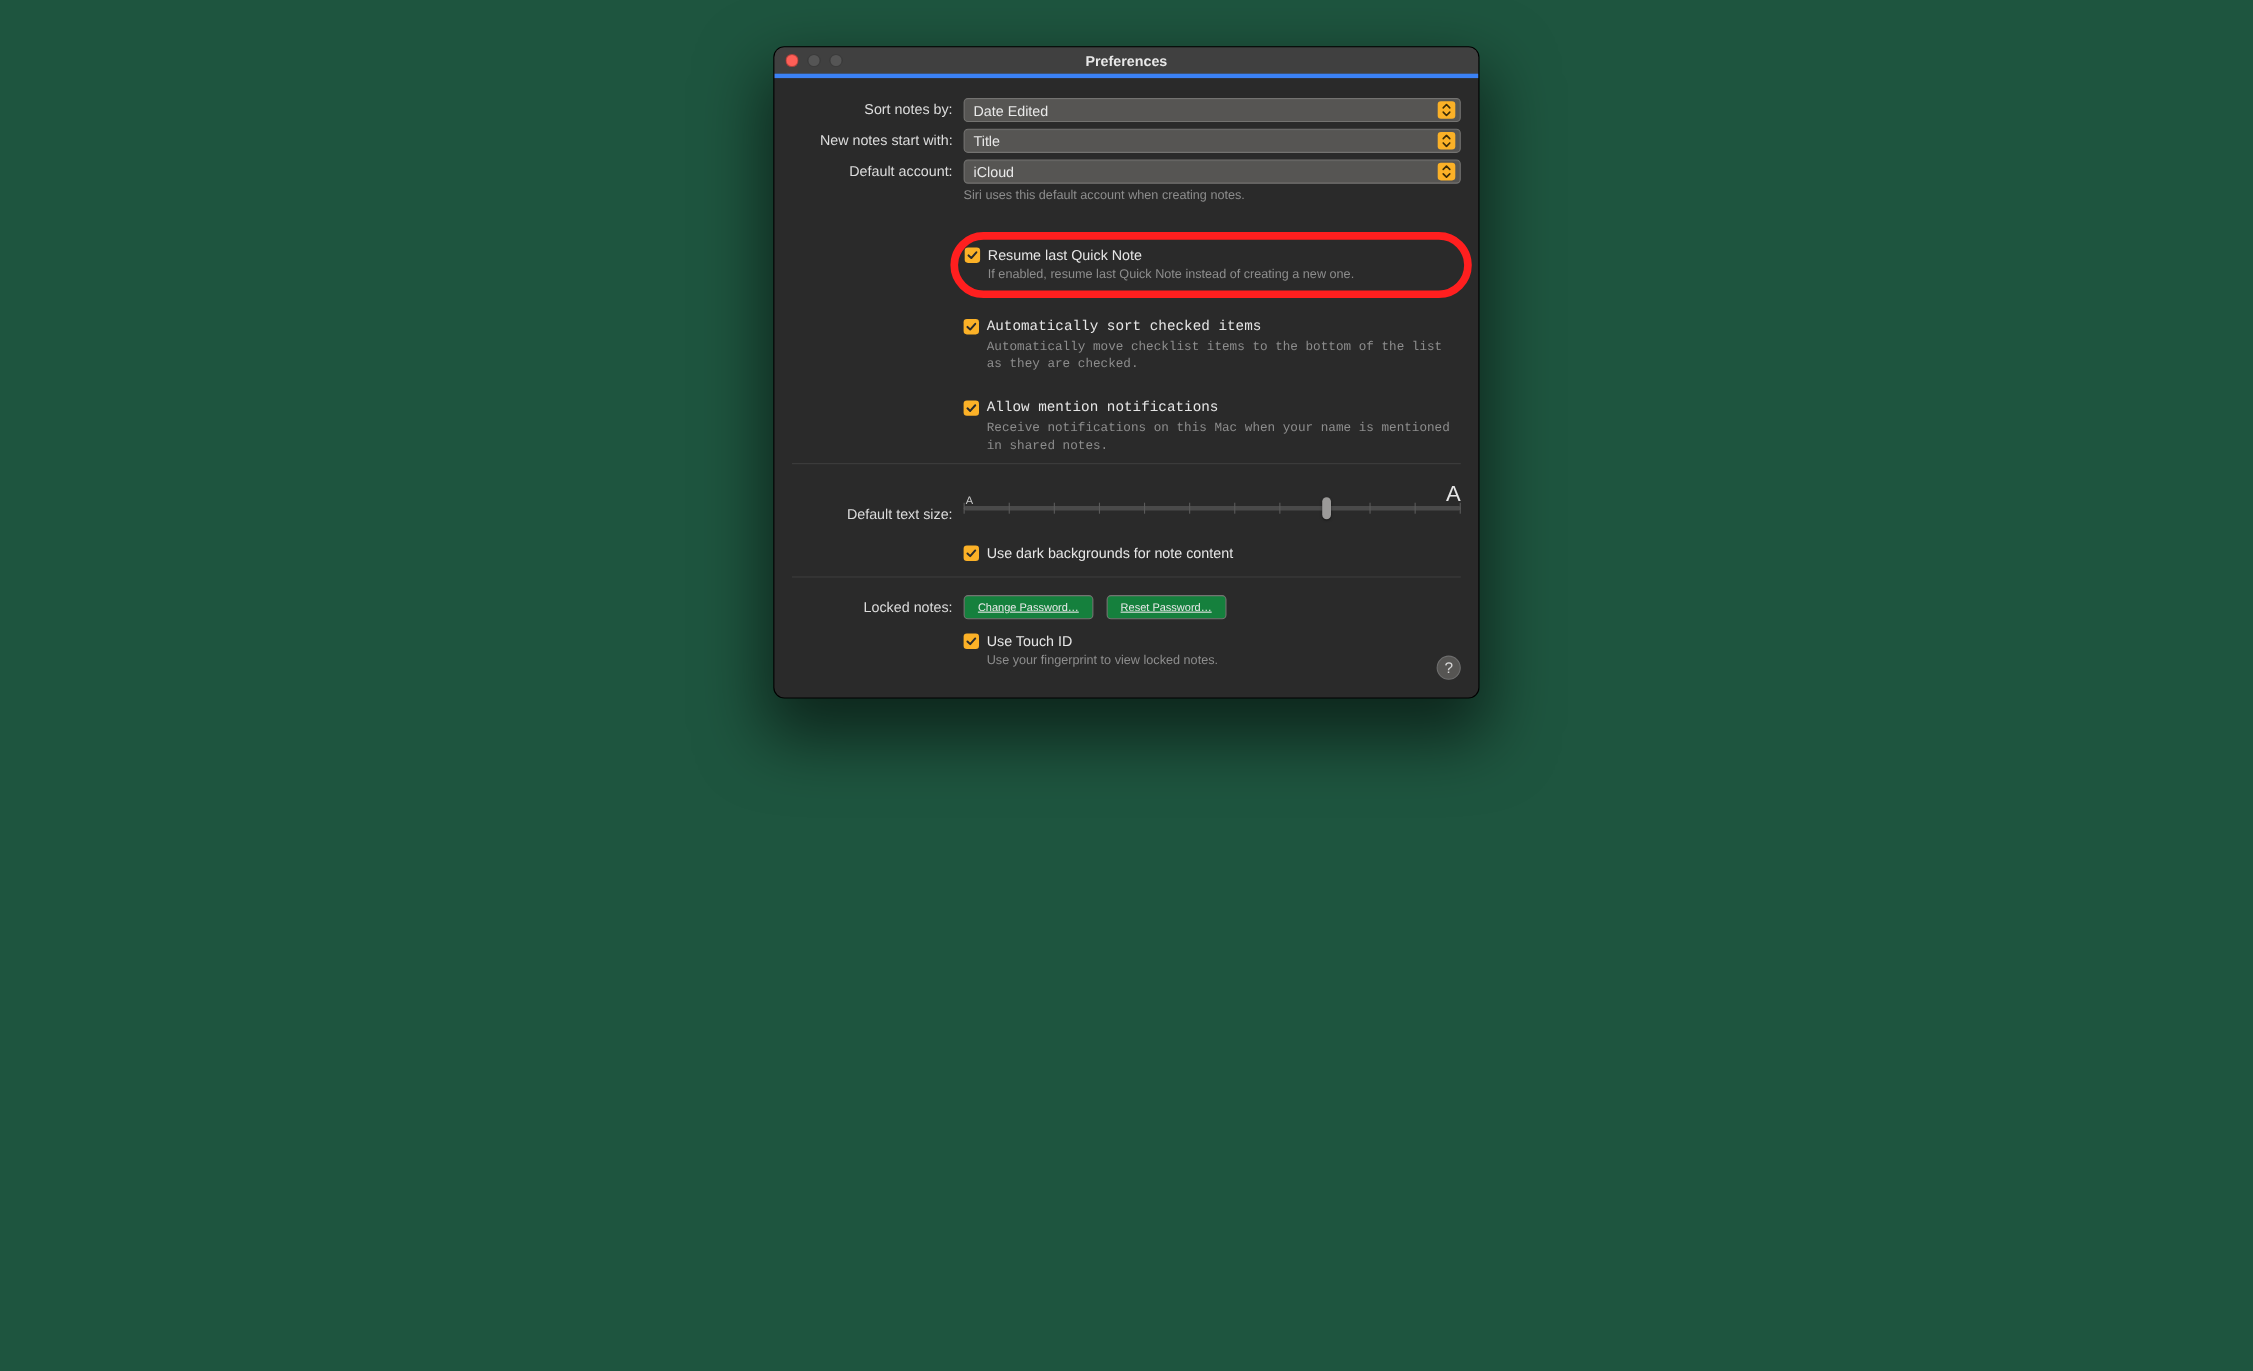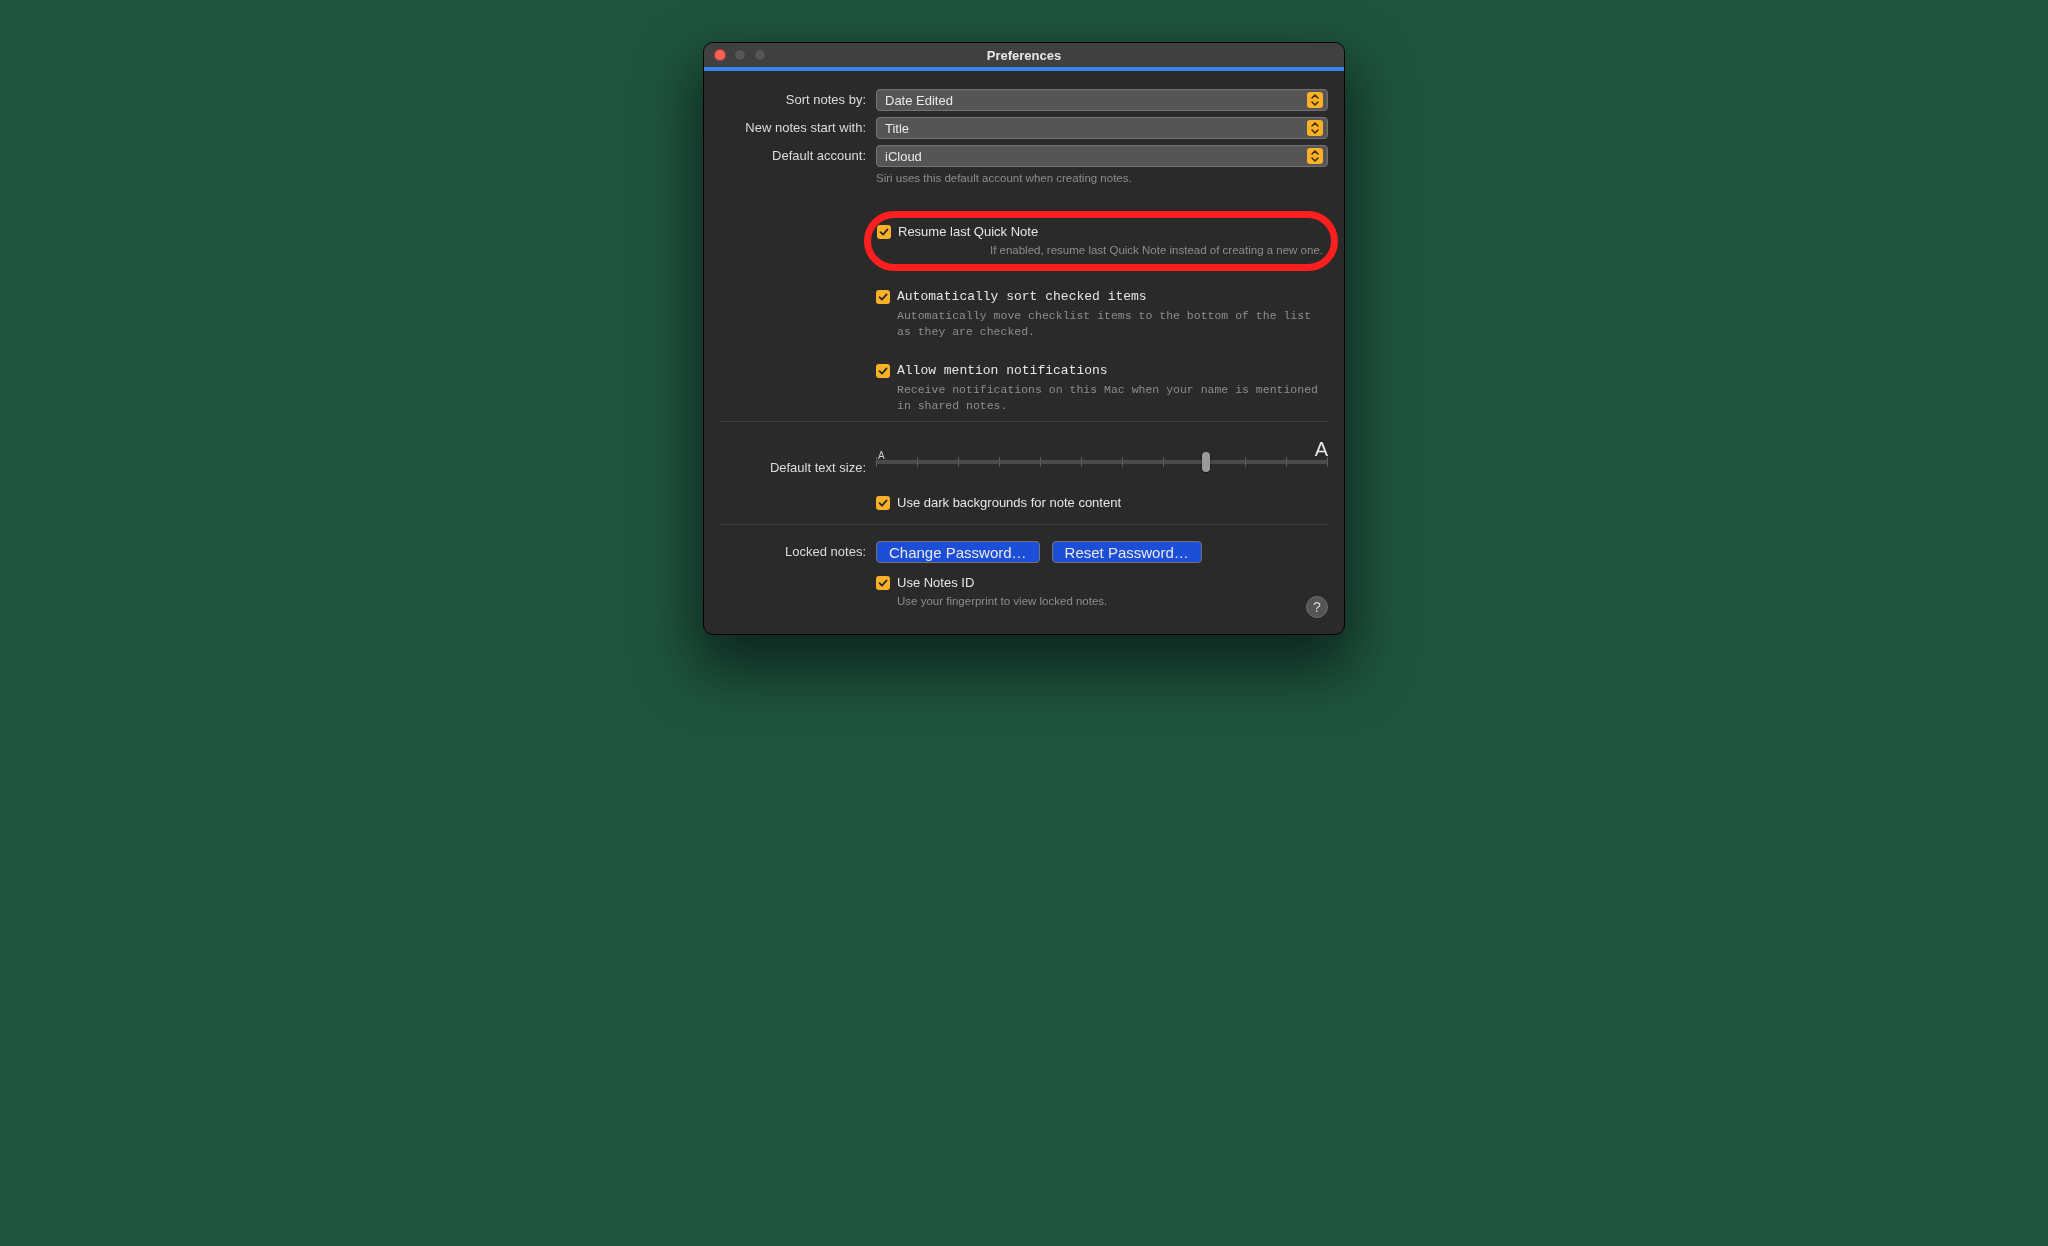--- a/index.html
+++ b/index.html
@@ -84,37 +84,38 @@
   .slider-track { position: relative; height: 4px; background: #4a4a4a; border-radius: 2px; }
   .slider-ticks { position: absolute; inset: 0; display: flex; justify-content: space-between; }
   .tick { width: 1px; height: 10px; background: #5a5a5a; margin-top: -3px; }
   .slider-thumb {
     position: absolute; top: 50%; width: 8px; height: 20px; background: #9b9a99;
     border-radius: 4px; transform: translate(-50%, -50%);
     box-shadow: 0 1px 2px rgba(0,0,0,0.5);
   }
 
   .btn {
-    height: 22px; padding: 0 12px; background: #1d4ed8; border: 0.5px solid #747371;
-    border-radius: 4px; color: #e9e9e9; font-size: 15px; display: inline-flex;
+    height: 22px; padding: 0 12px; background: #15803d; border: 0.5px solid #747371;
+    border-radius: 4px; color: #e9e9e9; font-size: 10px; display: inline-flex;
     align-items: center; justify-content: center; cursor: default;
     box-shadow: inset 0 0.5px 0 rgba(255,255,255,0.06);
+    text-decoration: underline;
   }
   .btn-row { display: flex; gap: 12px; }
 
   .help {
     width: 22px; height: 22px; border-radius: 50%; background: #565553;
     border: 0.5px solid #6e6e6e; color: #d6d6d6; font-size: 14px;
     display: flex; align-items: center; justify-content: center;
     position: absolute; right: 16px; bottom: 16px;
   }
 
   .highlight-ring {
     border: 7px solid #ff1f1f; border-radius: 32px;
-    padding: 6px 8px 6px 6px; margin-left: -12px; margin-right: -10px; text-align: right;
+    padding: 6px 8px 6px 6px; margin-left: -12px; margin-right: -10px;
   }
   .content { position: relative; }
 </style>
 </head>
 <body>
 
 <div class="window">
   <div class="titlebar">
     <div class="traffic">
       <div class="dot red"></div>
@@ -275,21 +276,21 @@
 
     <div class="row" style="margin-bottom: 6px;">
       <div class="label-col"></div>
       <div class="field-col">
         <div class="check-row">
           <span class="check on">
             <svg width="10" height="10" viewBox="0 0 10 10">
                 <path d="M1.5 5.2 L4 7.6 L8.6 2.4" stroke="#2a2a2a" stroke-width="1.8" fill="none" stroke-linecap="round" stroke-linejoin="round"></path>
               </svg>
           </span>
-          <span class="check-label">Use Notes ID</span>
+          <span class="check-label">Use Touch ID</span>
         </div>
         <div class="hint under-check">Use your fingerprint to view locked notes.</div>
       </div>
     </div>
 
     <div class="help">
       <span>?</span>
     </div>
 
   </div>

